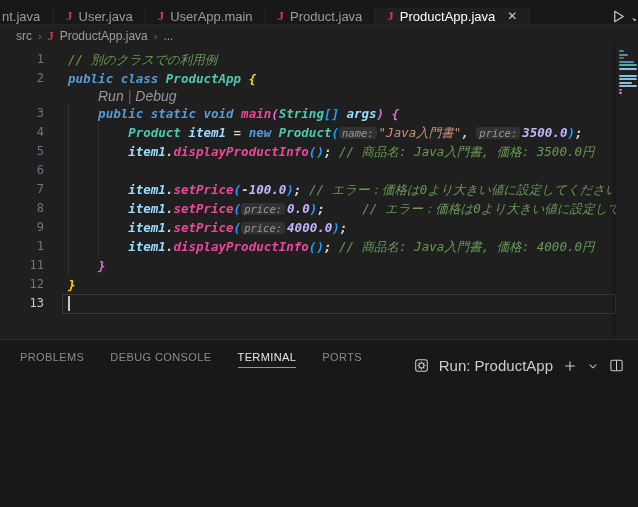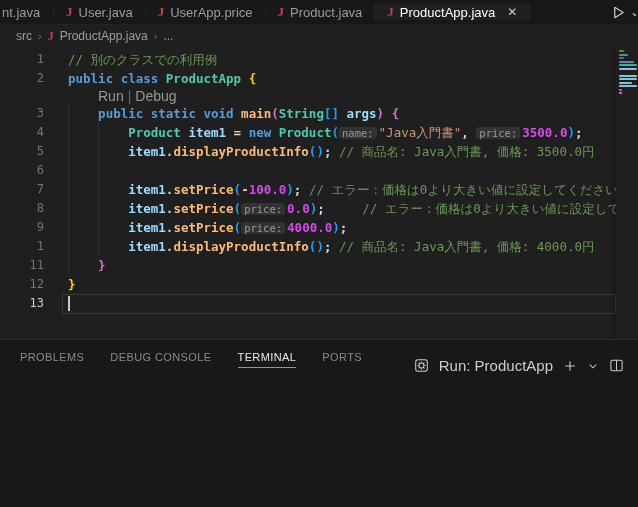--- a/index.html
+++ b/index.html
@@ -2,21 +2,21 @@
 <html><head>
 <meta charset="utf-8">
 <style>
   * { margin:0; padding:0; box-sizing:border-box; }
   html,body { width:638px; height:507px; overflow:hidden; background:#1f1f1f;
               font-family:"Liberation Sans", sans-serif; }
   #window { position:relative; width:638px; height:507px; background:#1f1f1f; }
 
   
   #tabbar { position:absolute; top:0; left:0; width:638px; height:25px;
-            background:#181818; display:flex; align-items:center; border-bottom:1px solid #252526;}
+            background:#181818; display:flex; align-items:flex-end; border-bottom:1px solid #252526;}
   .tab { display:flex; align-items:center; gap:6px; padding:0 12px;
          border-right:1px solid #252526; color:#9d9d9d; font-size:13px; cursor:pointer;
          white-space:nowrap; background:#181818;}
   .tab.first { width:54px; padding:0 4px 0 2px; overflow:hidden; }
   .tab.active { background:#1f1f1f; color:#ffffff; }
   .java-icon { color:#cc3e44; font-weight:bold; font-size:13px;
                font-family:"Liberation Serif", serif; }
   .tab-close { margin-left:6px; color:#cccccc; font-size:12px; line-height:1; }
   #tab-actions { display:flex; align-items:center; margin-left:auto; padding:0 2px 0 8px;
                  color:#cccccc; gap:4px; overflow:hidden;}
@@ -31,38 +31,38 @@
   #breadcrumb .java-icon { font-size:12px; }
 
   
   #editor { position:absolute; top:46px; left:0; width:638px; height:293px;
             background:#1f1f1f; overflow:hidden; }
   #code-lines { padding-top:4px; }
   .crow { display:flex; height:19px; line-height:19px; position:relative;
           font-family:"DejaVu Sans Mono", monospace; font-size:12.5px; }
   .lnum { width:44px; text-align:right; color:#6e7681; font-size:12px; flex:none; }
   .crow.active .lnum { color:#cccccc; }
-  .ltext { margin-left:24px; white-space:pre; }
+  .ltext { margin-left:24px; white-space:pre;font-style:italic; }
   .crow.lens { height:16px; line-height:16px; font-size:14px; color:#999999;
                font-family:"Liberation Sans", sans-serif; }
   .crow.lens .ltext { margin-left:54px; }
   .lens-link { color:#999999; cursor:pointer; }
   .lens-sep { color:#666; margin:0 4px; }
   .crow.active::after { content:""; position:absolute; left:62px; right:22px; top:0;
                         height:18px; border:1px solid #3a3a3a; }
   .cursor { display:inline-block; width:2px; height:15px; background:#c8c8c8;
             vertical-align:middle; margin-top:-2px; }
 
   .tok-cm{color:#6A9955}
   .tok-kw{color:#569CD6;font-weight:bold}
   .tok-cl{color:#4EC9B0;font-weight:bold}
-  .tok-fn{color:#fdba74;font-weight:bold}
+  .tok-fn{color:#ec4899;font-weight:bold}
   .tok-vr{color:#9CDCFE;font-weight:bold}
   .tok-st{color:#CE9178}
-  .tok-nm{color:#d946ef;font-weight:bold}
+  .tok-nm{color:#c4b5fd;font-weight:bold}
   .tok-pl{color:#D4D4D4;font-weight:bold}
   .tok-b1{color:#FFD700;font-weight:bold}
   .tok-b2{color:#DA70D6;font-weight:bold}
   .tok-b3{color:#179FFF;font-weight:bold}
   .tok-hint{color:#999999;background:#323232;border-radius:3px;padding:0 3px;
             font-size:10.5px;margin-right:2px;font-weight:normal}
 
   .indent-guide { position:absolute; width:1px; background:#303031; }
   #guide-a { left:68px; top:58px; height:171px; }
   #guide-b { left:98px; top:77px; height:133px; }
@@ -95,21 +95,21 @@
   <div id="tabbar">
     <div class="tab first">
       <span>nt.java</span>
     </div>
     <div class="tab">
       <span class="java-icon">J</span>
       <span>User.java</span>
     </div>
     <div class="tab">
       <span class="java-icon">J</span>
-      <span>UserApp.price</span>
+      <span>UserApp.main</span>
     </div>
     <div class="tab">
       <span class="java-icon">J</span>
       <span>Product.java</span>
     </div>
     <div class="tab active">
       <span class="java-icon">J</span>
       <span>ProductApp.java</span>
       <span class="tab-close">✕</span>
     </div>

